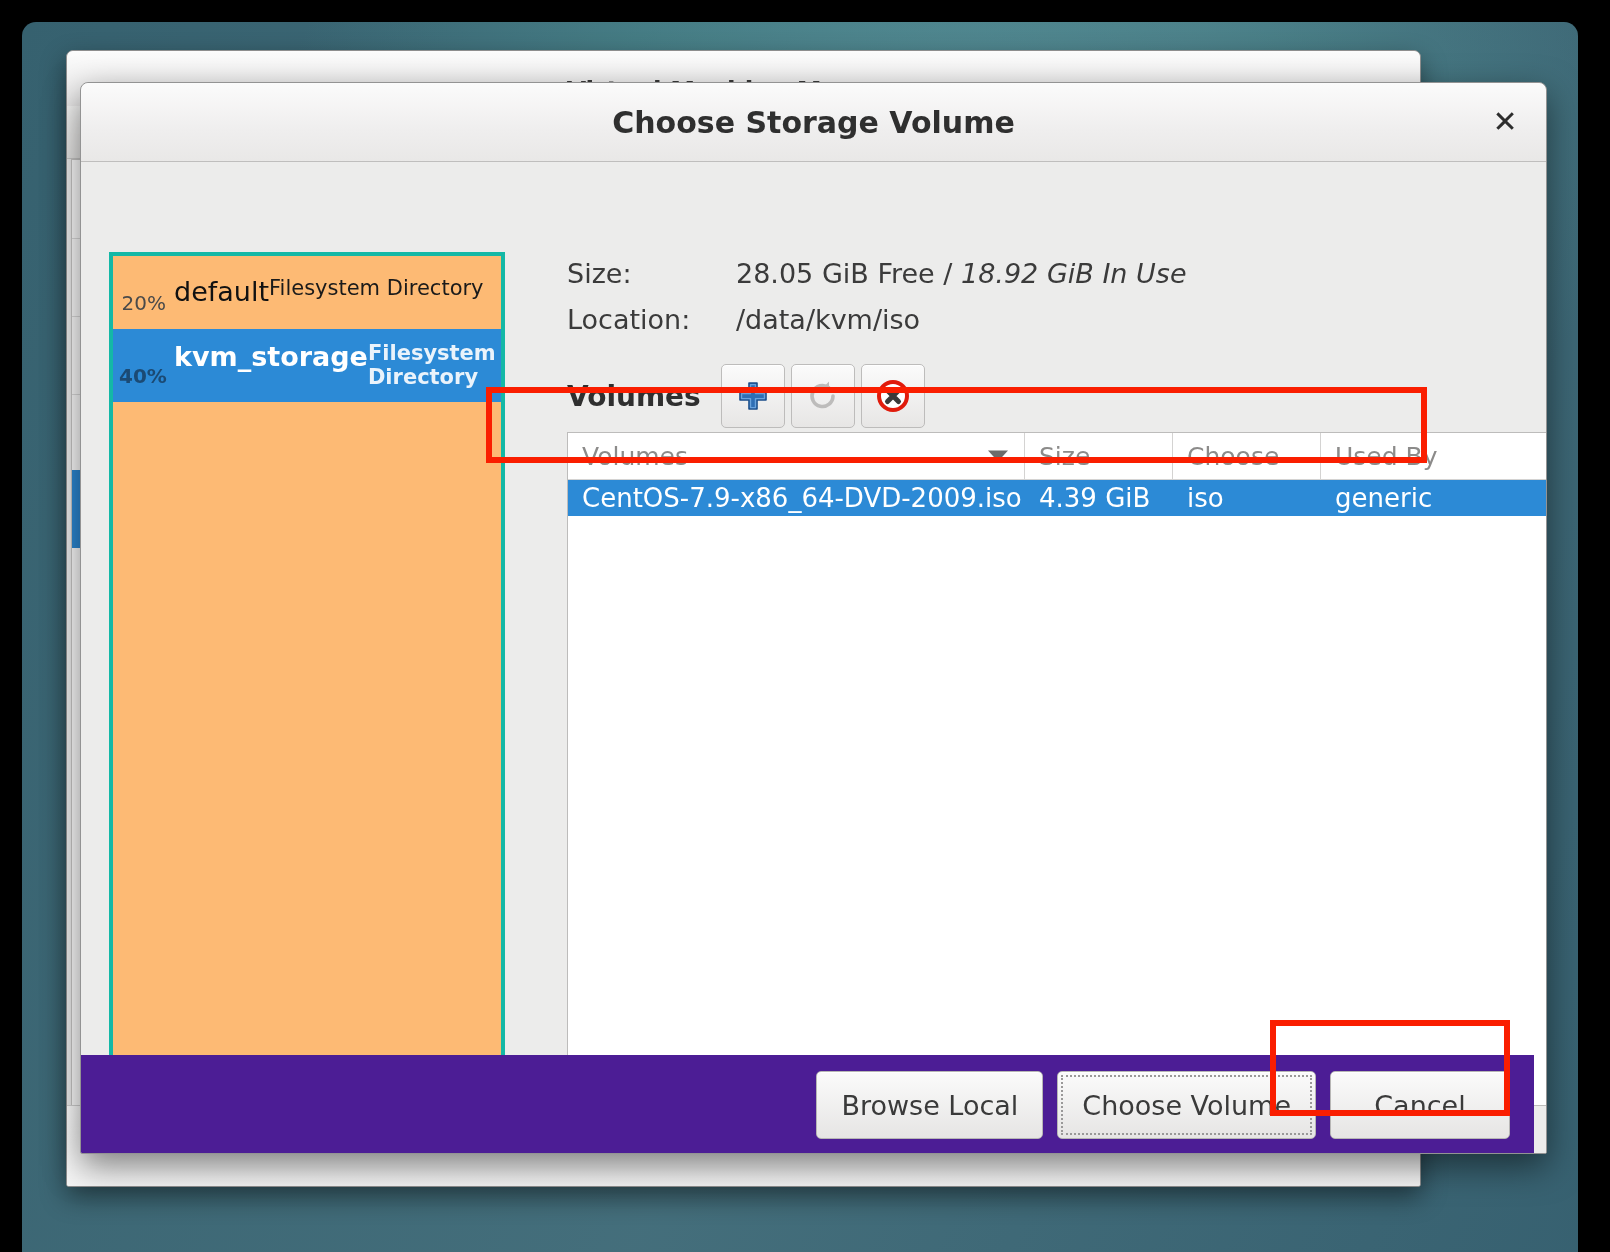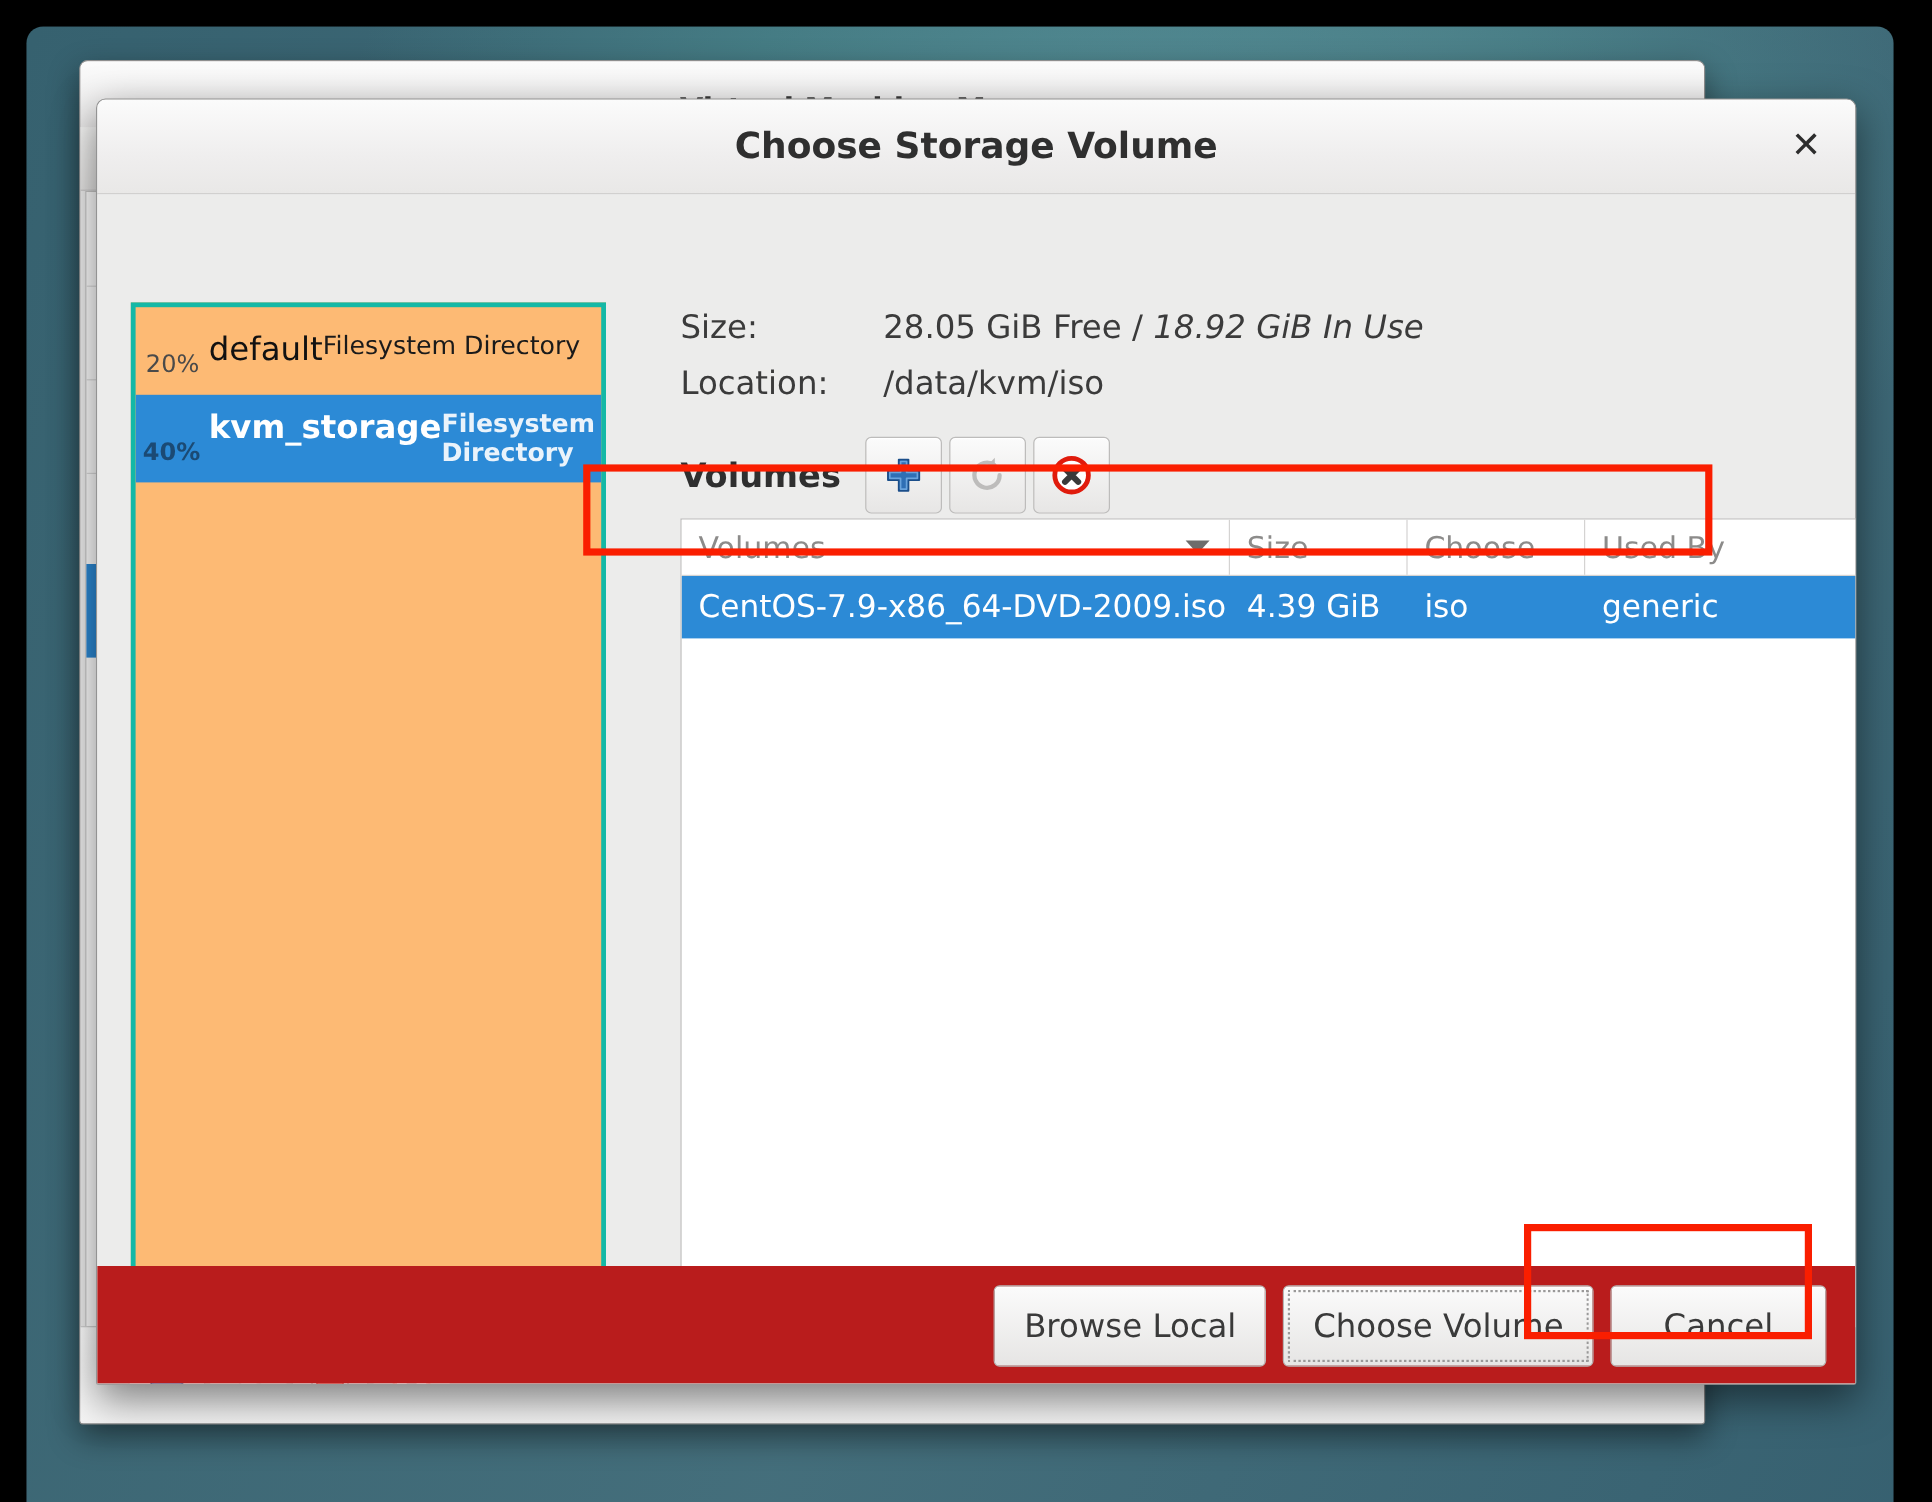--- a/index.html
+++ b/index.html
@@ -144,26 +144,26 @@
     position:relative;display:flex;align-items:center;
     font-size:25px;color:#8c8b8a;padding-left:14px;box-sizing:border-box;
     border-right:1px solid #d4d3d2;
   }
   .th:last-child{border-right:none;}
   .th .sortarrow{
     position:absolute;right:16px;top:50%;transform:translateY(-50%);
     width:0;height:0;border-left:10px solid transparent;border-right:10px solid transparent;
     border-top:11px solid #6d6c6b;
   }
-  .trow{display:flex;height:52px;align-items:center;background:#2c8ad6;cursor:pointer;}
+  .trow{display:flex;height:36px;align-items:center;background:#2c8ad6;cursor:pointer;}
   .td{font-size:26px;color:#ffffff;padding-left:14px;box-sizing:border-box;}
 
   
   .footer{
-    position:absolute;left:0;right:0;bottom:0;height:98px;background:#b91c1c;
+    position:absolute;left:0;right:12px;bottom:0;height:98px;background:#4c1d95;
   }
   .footer-btns{position:absolute;right:24px;top:16px;display:flex;gap:14px;}
   .btn{
     min-width:130px;height:66px;padding:0 24px;
     background:linear-gradient(#fbfbfb,#e6e5e4);
     border:1px solid #b7b6b5;border-radius:5px;
     font-size:27px;color:#3a3a3a;cursor:pointer;
     display:flex;align-items:center;justify-content:center;
     font-family:"DejaVu Sans","Liberation Sans",sans-serif;
     box-shadow:inset 0 1px 0 #ffffff;

